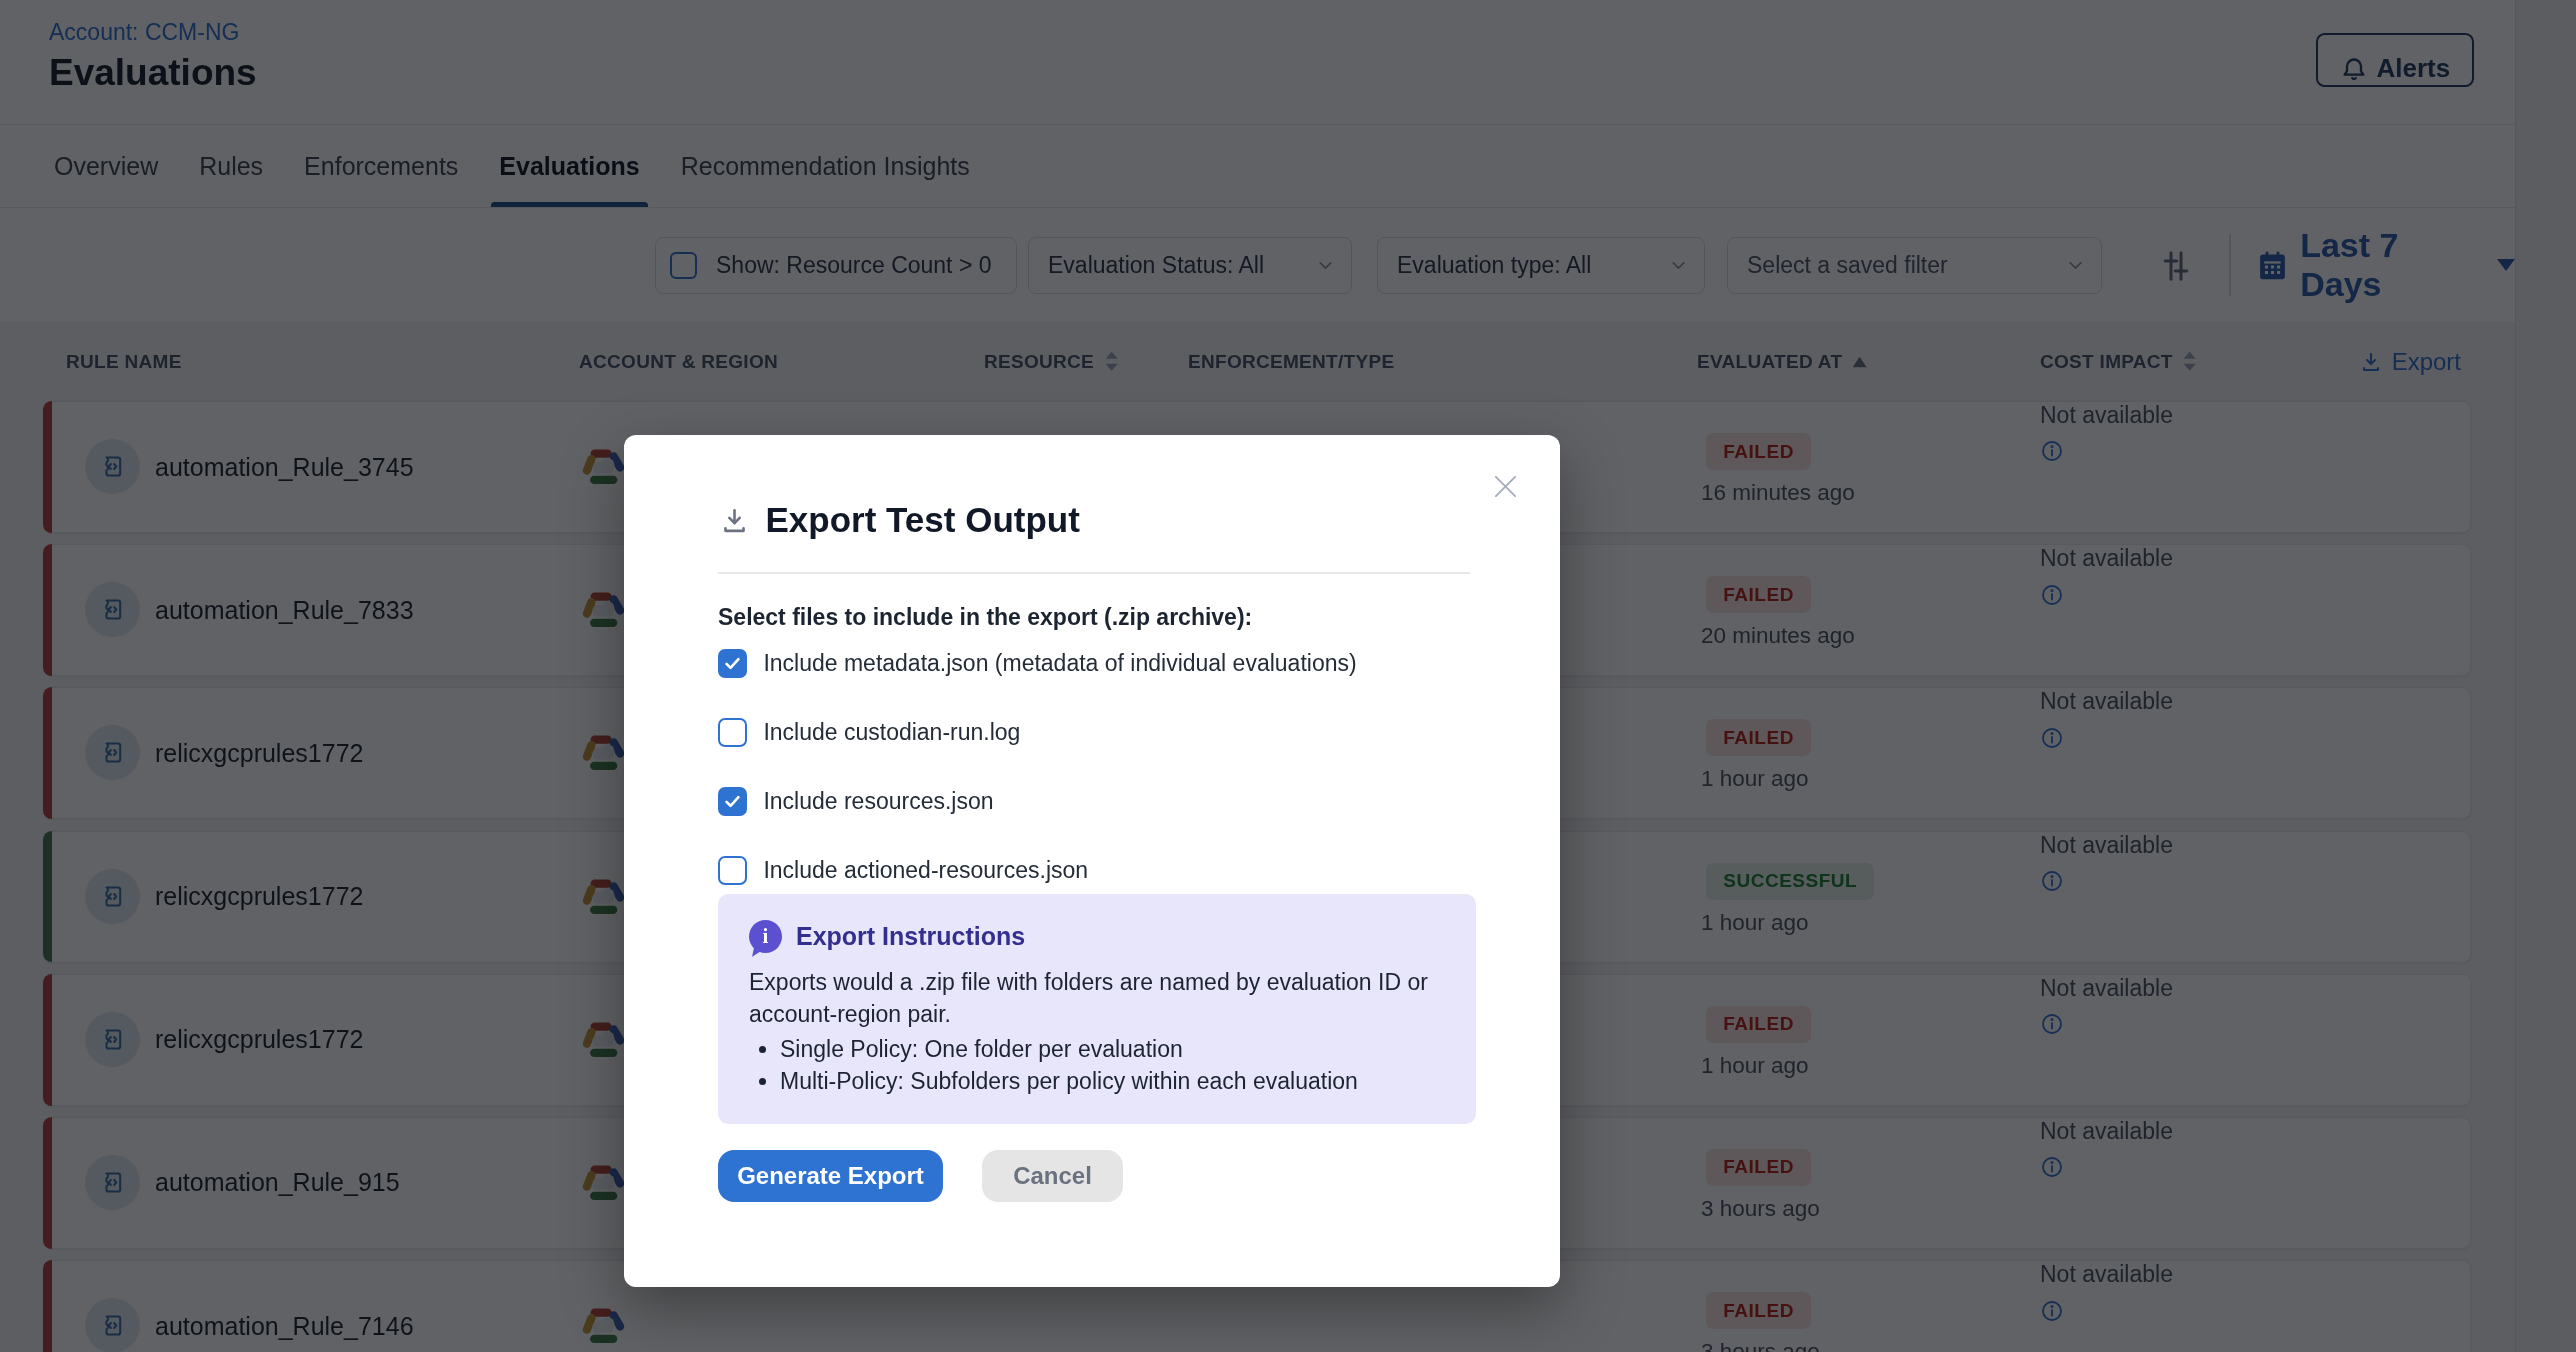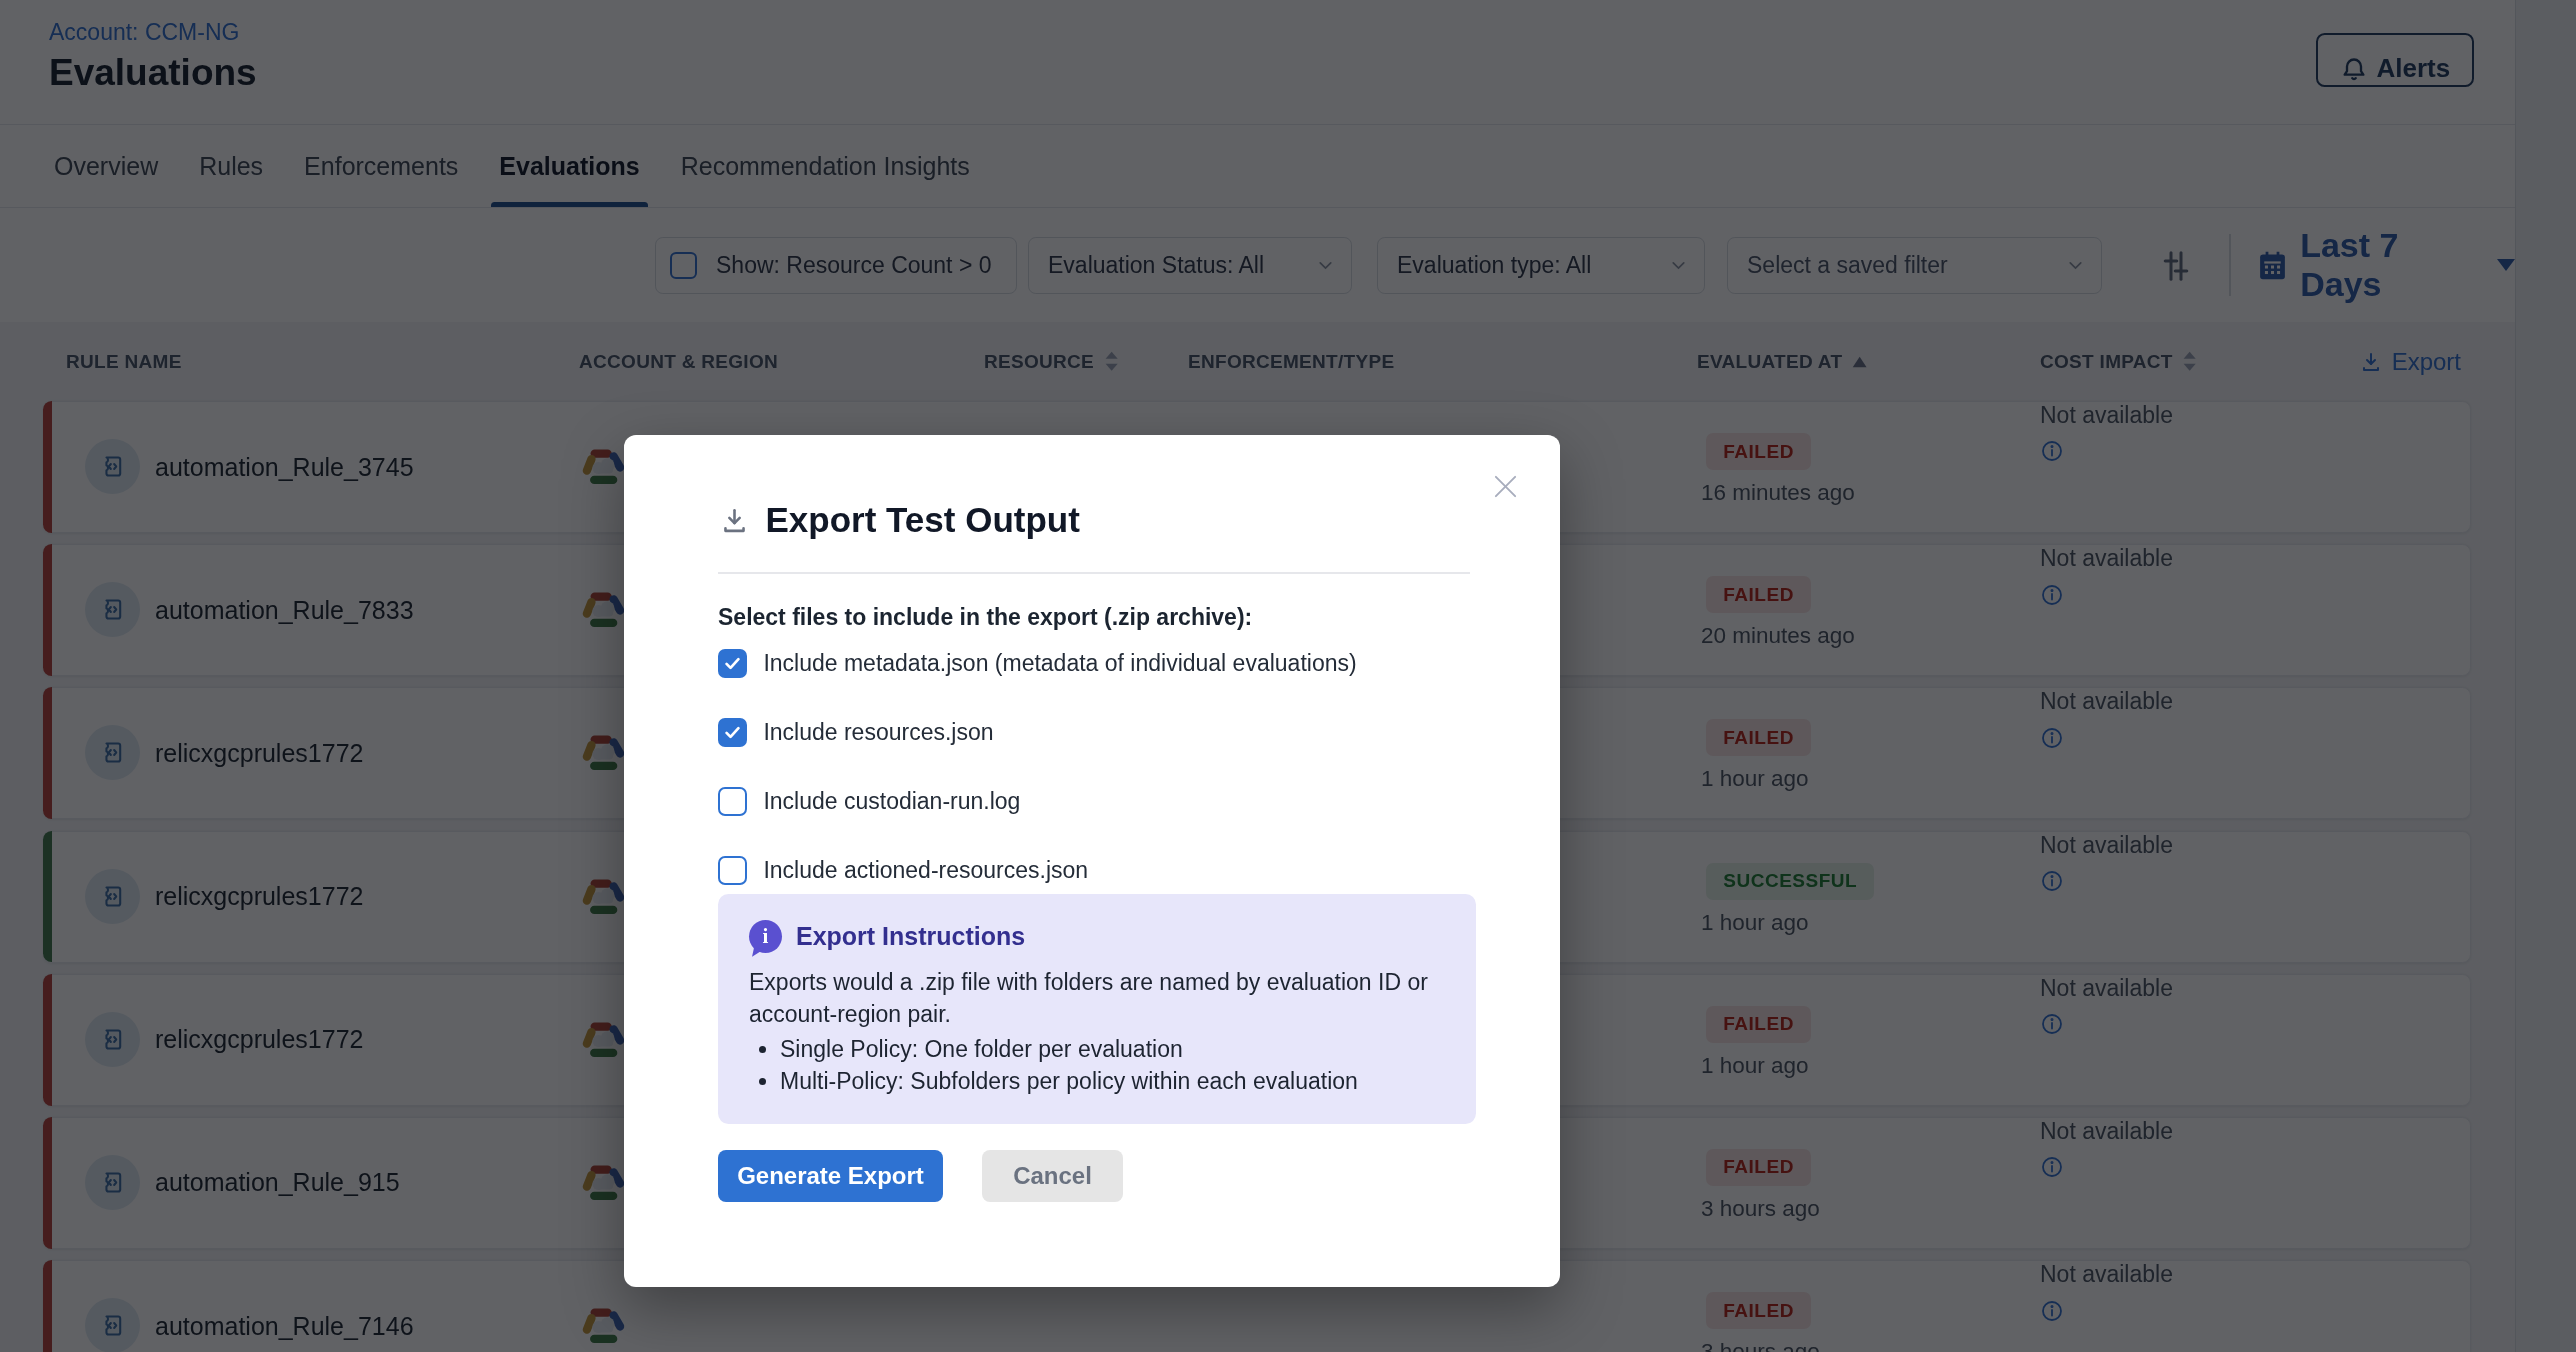--- a/index.html
+++ b/index.html
@@ -79,21 +79,21 @@
   .cbox.off{background:#fff;border:2.6px solid var(--accent-blue);}
   .check-label{font-size:23px;color:#242c38;}
   .m-info{position:absolute;left:94px;top:459px;width:758px;height:230px;background:var(--info-bg);border-radius:10.4px;box-sizing:border-box;padding:26px 31px;}
   .mi-head{display:flex;align-items:center;gap:14px;}
   .mi-bubble{width:33px;height:33px;border-radius:50%;background:var(--info-accent);color:#fff;font-size:21px;font-weight:700;display:flex;align-items:center;justify-content:center;position:relative;flex:0 0 auto;font-family:"Liberation Serif",serif;}
   .mi-bubble::after{content:"";position:absolute;left:3.5px;bottom:-5.2px;width:0;height:0;border-top:10.4px solid var(--info-accent);border-right:10.4px solid transparent;transform:rotate(12deg);}
   .mi-title{font-size:25px;font-weight:700;color:#332f8f;}
   .mi-body{margin-top:13px;font-size:23px;line-height:32px;color:#1d2431;max-width:691px;}
   .mi-bullets{margin:2.6px 0 0 0;padding-left:31px;font-size:23px;line-height:32px;color:#1d2431;}
   .m-buttons{position:absolute;left:94px;top:715px;display:flex;gap:39px;}
-  .btn{height:52px;border:none;border-radius:8px;font-size:24px;font-weight:700;font-family:"Liberation Sans",sans-serif;cursor:pointer;}
+  .btn{height:52px;border:none;border-radius:16px;font-size:24px;font-weight:700;font-family:"Liberation Sans",sans-serif;cursor:pointer;}
   .btn.primary{width:225px;background:var(--accent-blue);color:#fff;}
   .btn.secondary{width:141px;background:#e5e5e5;color:#6a7280;}
 </style>
 </head>
 <body>
 
 <div class="page-inner">
 
   <div class="hdr">
     <a class="account-link">Account: CCM-NG</a>
@@ -521,33 +521,33 @@
   <div class="check-row">
     <span class="cbox on">
       <svg width="19" height="19" viewBox="0 0 24 24" fill="none" stroke="#fff" stroke-width="3.4" stroke-linecap="round" stroke-linejoin="round">
             <polyline points="4.5 12.5 9.5 17.5 19.5 6.5"></polyline>
           </svg>
     </span>
     <span class="check-label">Include metadata.json (metadata of individual evaluations)</span>
   </div>
 
   <div class="check-row">
+    <span class="cbox off">
+      
+    </span>
+    <span class="check-label">Include custodian-run.log</span>
+  </div>
+
+  <div class="check-row">
     <span class="cbox on">
       <svg width="19" height="19" viewBox="0 0 24 24" fill="none" stroke="#fff" stroke-width="3.4" stroke-linecap="round" stroke-linejoin="round">
             <polyline points="4.5 12.5 9.5 17.5 19.5 6.5"></polyline>
           </svg>
     </span>
     <span class="check-label">Include resources.json</span>
-  </div>
-
-  <div class="check-row">
-    <span class="cbox off">
-      
-    </span>
-    <span class="check-label">Include custodian-run.log</span>
   </div>
 
   <div class="check-row">
     <span class="cbox off">
       
     </span>
     <span class="check-label">Include actioned-resources.json</span>
   </div>
 </div>
   <div class="m-info">

